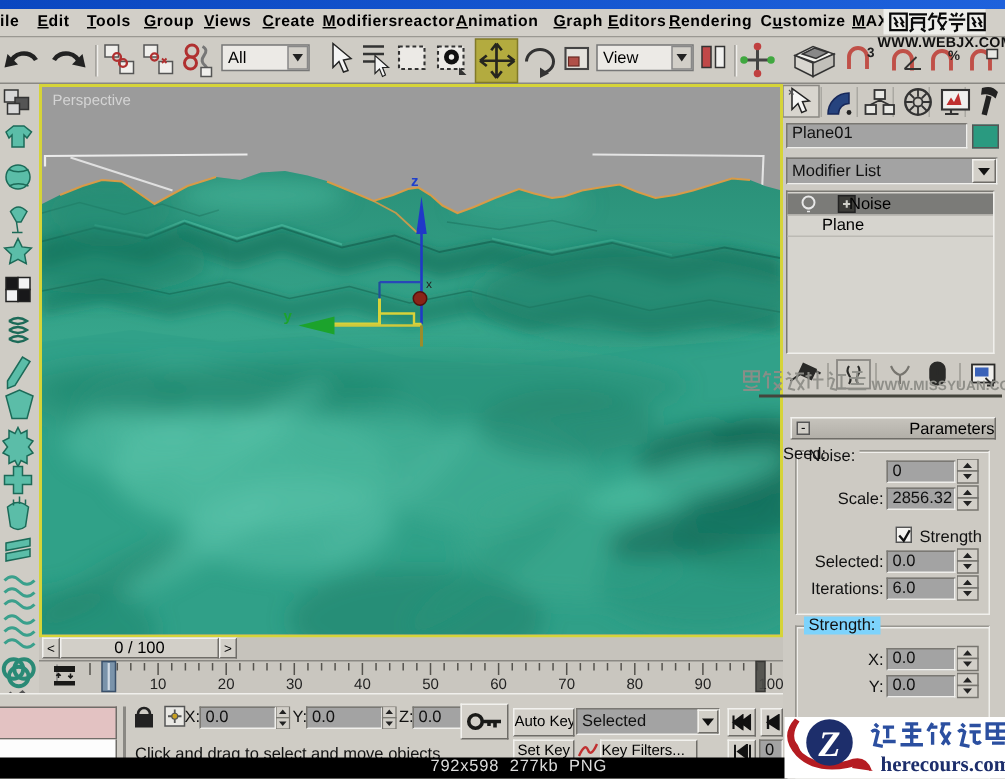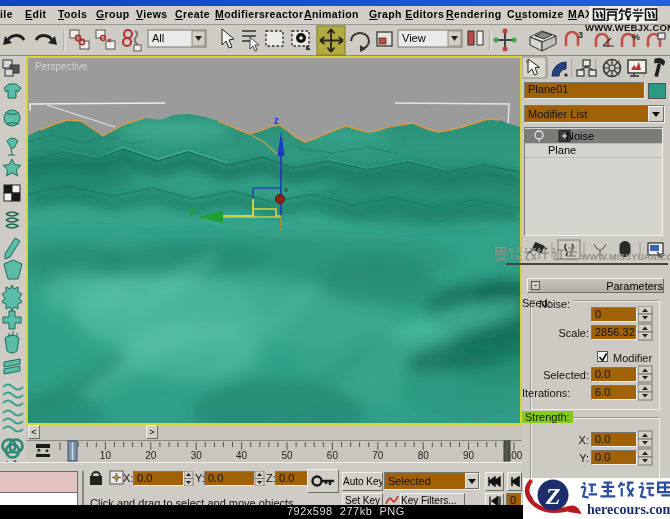--- a/index.html
+++ b/index.html
@@ -1,19 +1,19 @@
 <!DOCTYPE html>
 <html><head><meta charset="utf-8">
 <style>
 html,body{margin:0;padding:0;width:670px;height:519px;overflow:hidden;
  font-family:"Liberation Sans",sans-serif;background:#ccc9c2;position:relative}
 *{box-sizing:border-box}
 .abs{position:absolute}
 .raised{border-top:1px solid #f2f1ee;border-left:1px solid #f2f1ee;border-right:1px solid #6f6d68;border-bottom:1px solid #6f6d68;background:#d2cfc8}
-.fld{border:1px solid #7a7873;border-right-color:#f0efec;border-bottom-color:#f0efec;background:#a16207;font-size:11px;line-height:13px;padding-left:3px;color:#111}
+.fld{border:1px solid #7a7873;border-right-color:#f0efec;border-bottom-color:#f0efec;background:#a3a3a3;font-size:11px;line-height:13px;padding-left:3px;color:#111}
 .lbl{font-size:11px;color:#111}
 </style></head>
 <body>
 
 <div class="abs" style="left:0;top:0;width:670px;height:6px;background:linear-gradient(90deg,#0a47c0,#1e62dc)"></div>
 
 <div class="abs" style="left:0;top:6px;width:670px;height:19px;background:#d2cfc8;border-bottom:1px solid #9a9892"></div>
 <div id="menutxt" class="abs" style="left:0;top:8px;width:670px;height:16px;font-size:10.5px;font-weight:bold;color:#000;white-space:nowrap;letter-spacing:0.4px">
     <span style="position:absolute;left:0px">ile</span>
     <span style="position:absolute;left:25px"><u>E</u>dit</span>
@@ -243,20 +243,21 @@
 <circle cx="252" cy="141" r="4.5" fill="#8a2418" stroke="#54120c" stroke-width="1"></circle>
 <text x="246" y="66" font-size="10" font-weight="bold" fill="#2040cc" font-family="Liberation Sans">z</text>
 <text x="161" y="156" font-size="10" font-weight="bold" fill="#1ca32c" font-family="Liberation Sans">y</text>
 <text x="256" y="134" font-size="8" fill="#222" font-family="Liberation Sans">x</text>
 <text x="7" y="12" font-size="10" fill="#d4d4d4" font-family="Liberation Sans">Perspective</text>
 </svg></div>
 
 <div class="abs" style="left:26px;top:425px;width:496px;height:15px;background:#c6c3bc"></div>
 <div id="timeslider" class="abs" style="left:26px;top:425px;width:496px;height:15px">
 <div class="abs raised" style="left:2px;top:0;width:12px;height:14px;text-align:center;font-size:9px;line-height:13px">&lt;</div>
+<div class="abs raised" style="left:14px;top:0;width:106px;height:14px;text-align:center;font-size:11px;line-height:13px">0 / 100</div>
 <div class="abs raised" style="left:120px;top:0;width:12px;height:14px;text-align:center;font-size:9px;line-height:13px">&gt;</div>
 </div>
 
 <div class="abs" style="left:26px;top:440px;width:496px;height:22px;background:#c9c6bf"></div>
 <div id="trackbar" class="abs" style="left:26px;top:440px;width:496px;height:22px">
 <svg width="496" height="22" viewBox="0 0 496 22">
 <line x1="0" y1="0.5" x2="496" y2="0.5" stroke="#8a8883"></line>
 <g stroke="#4a4a46" stroke-width="1">
 <line x1="12" y1="3" x2="12" y2="16" stroke="#888"></line>
 <rect x="10" y="4" width="14" height="4" fill="#1a1a18" stroke="none"></rect>
@@ -476,28 +477,28 @@
 <div class="abs" style="left:8px;top:244px;width:130px;height:110px;border:1px solid #989690;border-right-color:#f0efec;border-bottom-color:#f0efec;box-shadow:inset 1px 1px 0 #f0efec"></div>
 <div class="abs lbl" style="left:14px;top:238px;background:#cdcac3;padding:4px 3px">Noise:</div>
 <div class="abs lbl" style="left:0;top:241px;width:67px;text-align:left">Seed:</div>
 <div class="abs fld" style="left:69px;top:251px;width:46px;height:15px">0</div>
 <div class="abs lbl" style="left:0;top:271px;width:67px;text-align:right">Scale:</div>
 <div class="abs fld" style="left:69px;top:269px;width:46px;height:15px">2856.32</div>
 <div class="abs" style="left:75px;top:295px;width:11px;height:11px;background:#f4f3f0;border:1px solid #555"></div>
 <svg class="abs" style="left:76px;top:296px" width="10" height="10">
       <path d="M1.5,5 l3,3.5 4,-7" fill="none" stroke="#111" stroke-width="1.6"></path>
     </svg>
-<div class="abs lbl" style="left:91px;top:296px">Modifier</div>
+<div class="abs lbl" style="left:91px;top:296px">Strength</div>
 <div class="abs lbl" style="left:0;top:313px;width:67px;text-align:right">Selected:</div>
 <div class="abs fld" style="left:69px;top:311px;width:46px;height:15px">0.0</div>
-<div class="abs lbl" style="left:0;top:331px;width:67px;text-align:left">Iterations:</div>
+<div class="abs lbl" style="left:0;top:331px;width:67px;text-align:right">Iterations:</div>
 <div class="abs fld" style="left:69px;top:329px;width:46px;height:15px">6.0</div>
 
 <div class="abs" style="left:8px;top:361px;width:130px;height:102px;border:1px solid #989690;border-right-color:#f0efec;border-bottom-color:#f0efec;box-shadow:inset 1px 1px 0 #f0efec"></div>
-<div class="abs lbl" style="left:0;top:355px;background:#84cc16;padding:0 3px">Strength:</div>
+<div class="abs lbl" style="left:14px;top:355px;background:#7dd3fc;padding:0 3px">Strength:</div>
 <div class="abs lbl" style="left:0;top:378px;width:67px;text-align:right">X:</div>
 <div class="abs fld" style="left:69px;top:376px;width:46px;height:15px">0.0</div>
 <div class="abs lbl" style="left:0;top:396px;width:67px;text-align:right">Y:</div>
 <div class="abs fld" style="left:69px;top:394px;width:46px;height:15px">0.0</div>
 <svg class="abs" style="left:116px;top:250px" width="15" height="162">
 <g id="spinners"></g>
 <defs>
         <g id="sp">
           <rect x="0" y="0" width="14" height="8" fill="#d2cfc8" stroke="#77756f" stroke-width="1"></rect>
           <rect x="0" y="8" width="14" height="8" fill="#d2cfc8" stroke="#77756f" stroke-width="1"></rect>

